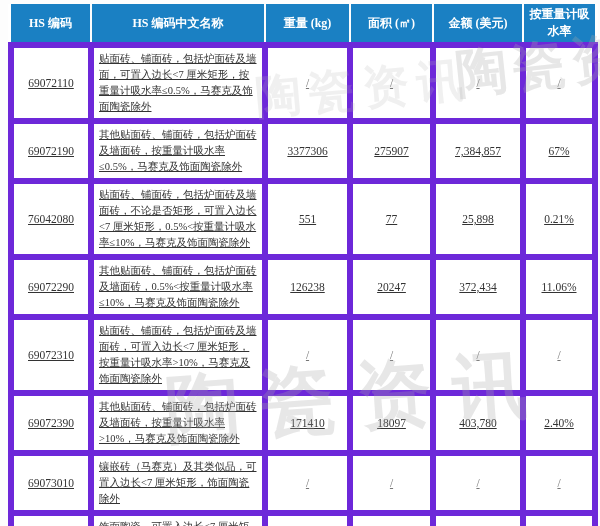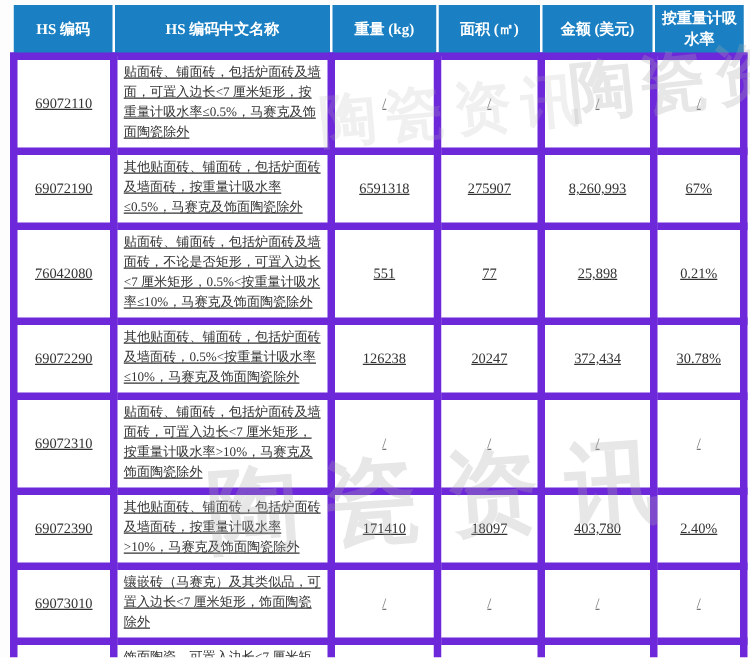--- a/index.html
+++ b/index.html
@@ -94,42 +94,42 @@
       <td class="name">贴面砖、铺面砖，包括炉面砖及墙面，可置入边长&lt;7 厘米矩形，按重量计吸水率≤0.5%，马赛克及饰面陶瓷除外</td>
       <td class="slash">/</td>
       <td class="slash">/</td>
       <td class="slash">/</td>
       <td class="slash">/</td>
     </tr>
 
     <tr>
       <td>69072190</td>
       <td class="name">其他贴面砖、铺面砖，包括炉面砖及墙面砖，按重量计吸水率≤0.5%，马赛克及饰面陶瓷除外</td>
-      <td>6591318</td>
+      <td>3377306</td>
       <td>275907</td>
-      <td>8,260,993</td>
+      <td>7,384,857</td>
       <td>67%</td>
     </tr>
 
     <tr>
       <td>76042080</td>
       <td class="name">贴面砖、铺面砖，包括炉面砖及墙面砖，不论是否矩形，可置入边长&lt;7 厘米矩形，0.5%&lt;按重量计吸水率≤10%，马赛克及饰面陶瓷除外</td>
       <td>551</td>
       <td>77</td>
       <td>25,898</td>
       <td>0.21%</td>
     </tr>
 
     <tr>
       <td>69072290</td>
       <td class="name">其他贴面砖、铺面砖，包括炉面砖及墙面砖，0.5%&lt;按重量计吸水率≤10%，马赛克及饰面陶瓷除外</td>
       <td>126238</td>
       <td>20247</td>
       <td>372,434</td>
-      <td>30.78%</td>
+      <td>11.06%</td>
     </tr>
 
     <tr>
       <td>69072310</td>
       <td class="name">贴面砖、铺面砖，包括炉面砖及墙面砖，可置入边长&lt;7 厘米矩形，按重量计吸水率&gt;10%，马赛克及饰面陶瓷除外</td>
       <td class="slash">/</td>
       <td class="slash">/</td>
       <td class="slash">/</td>
       <td class="slash">/</td>
     </tr>

